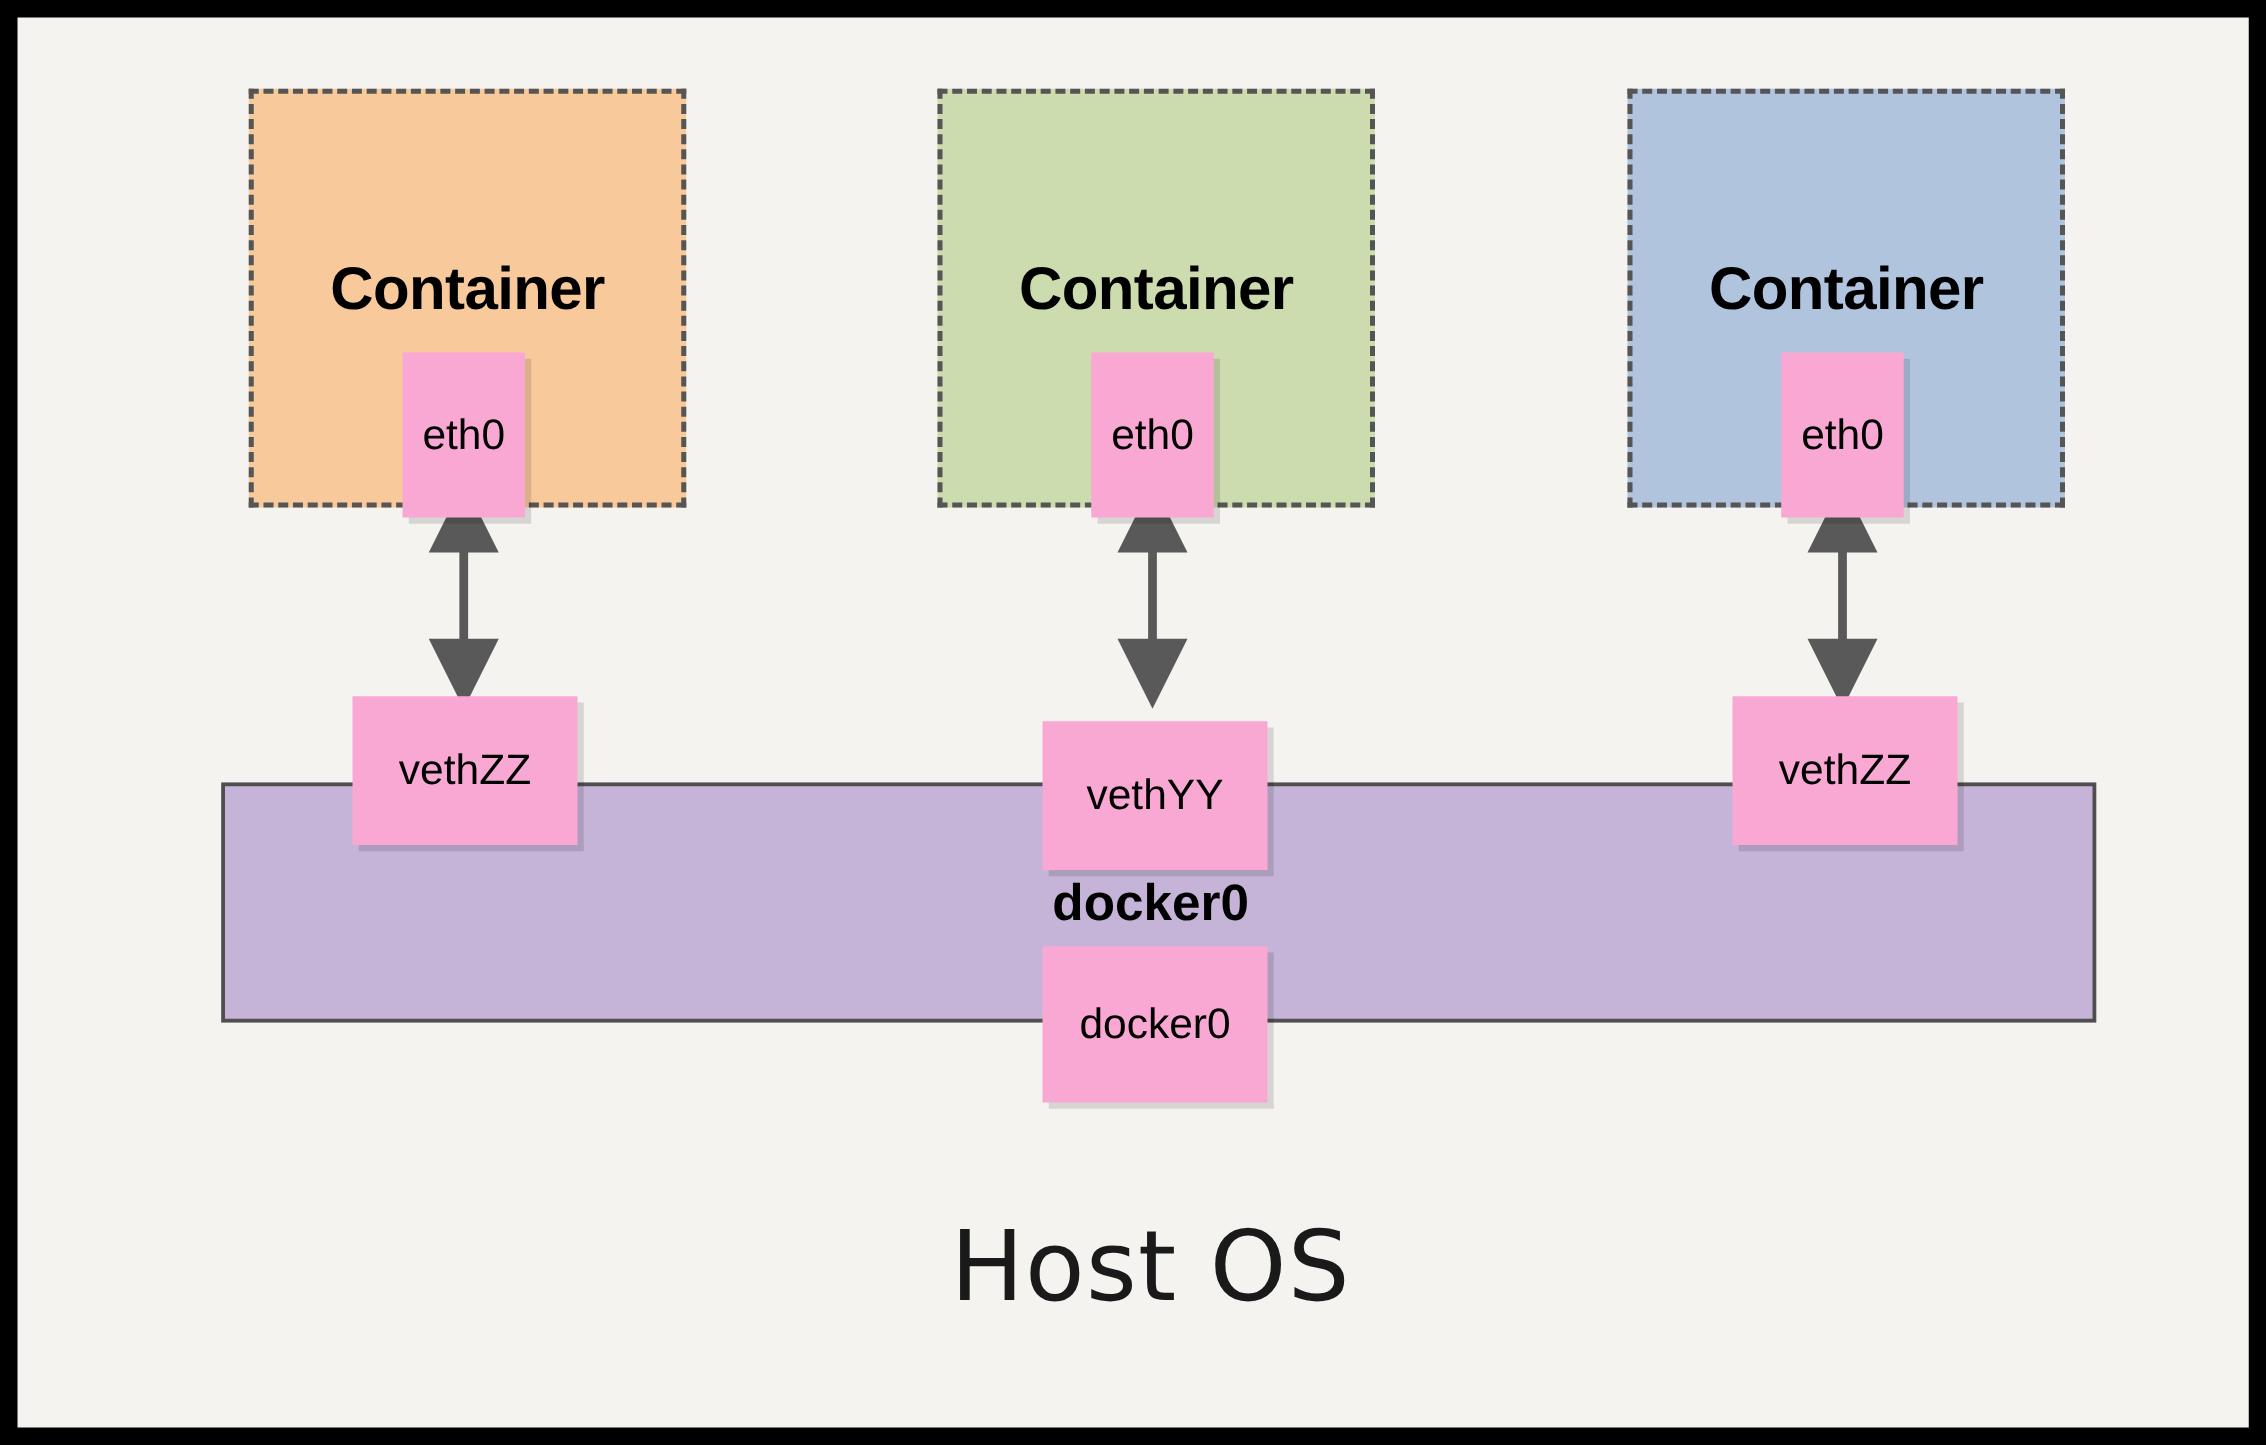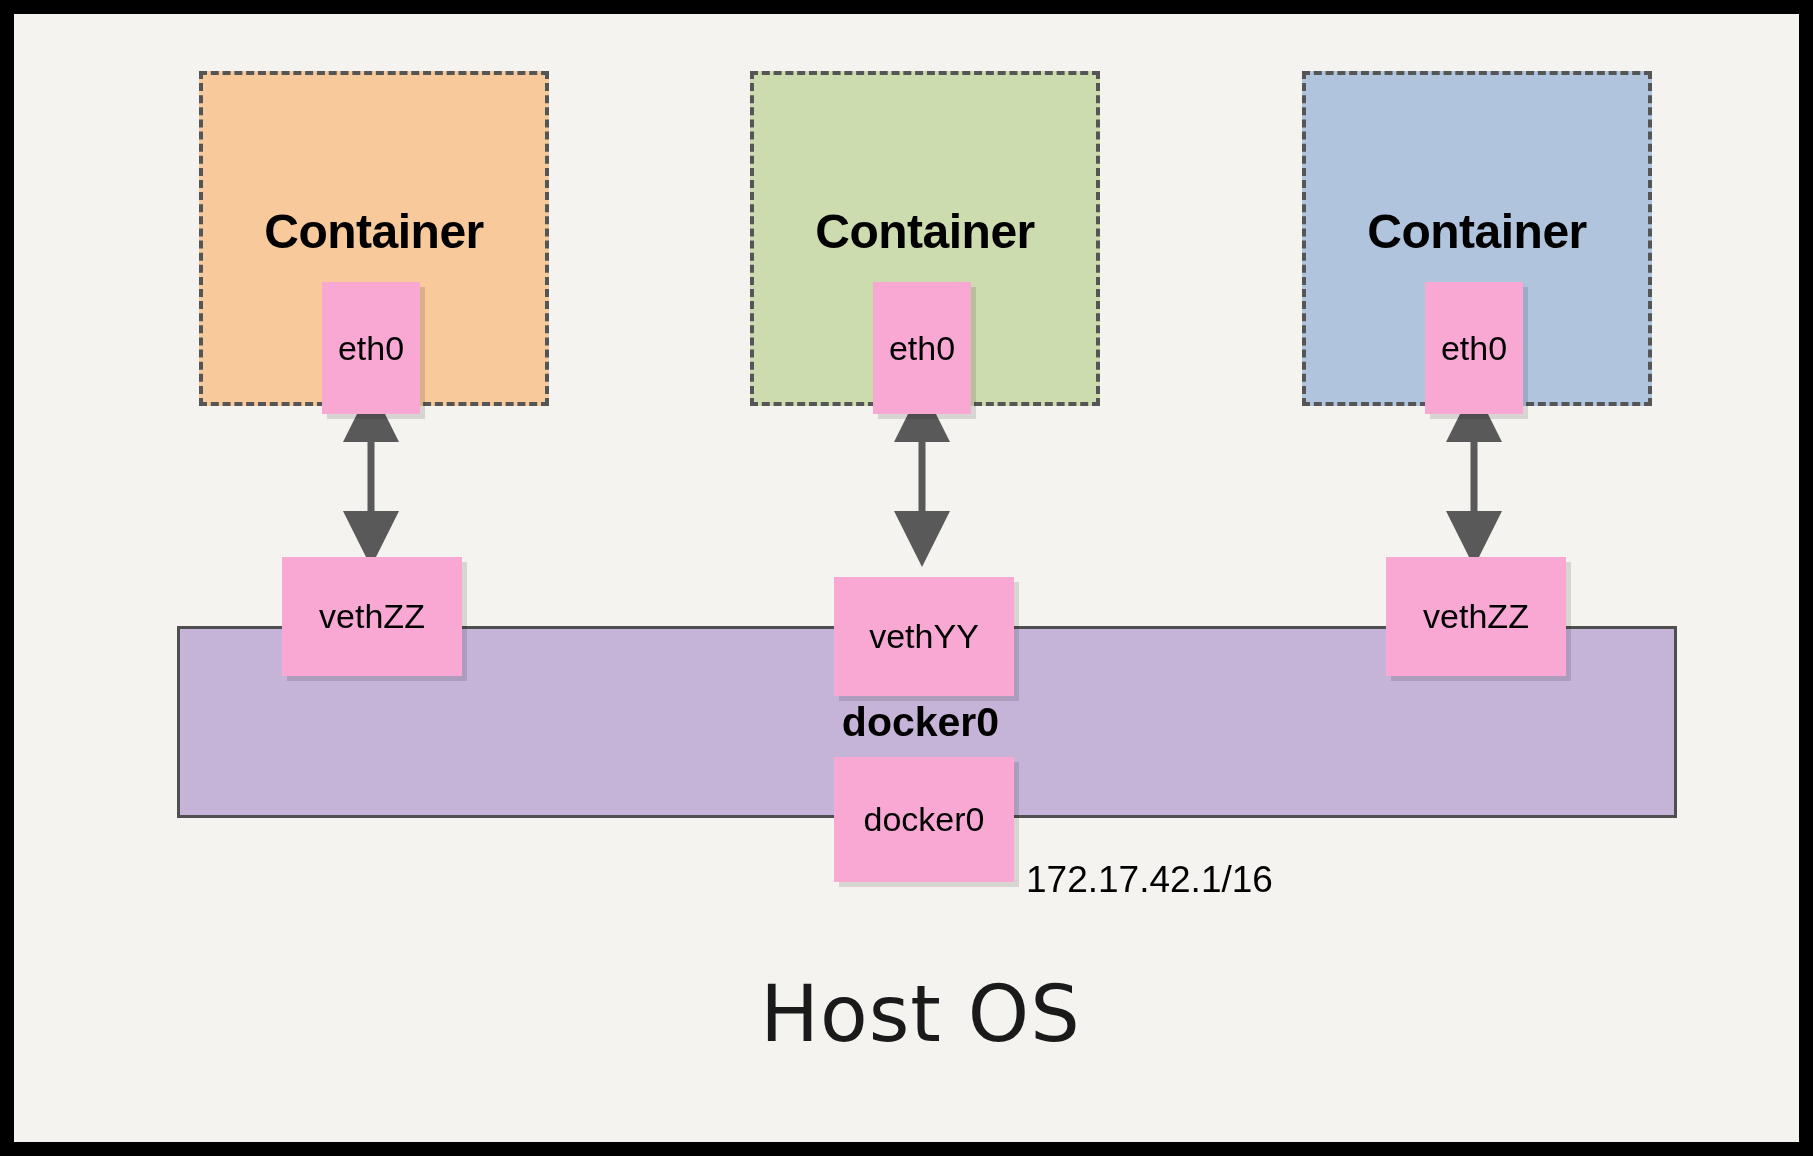--- a/index.html
+++ b/index.html
@@ -146,18 +146,17 @@
     <div class="note" style="left:1411px; top:268px; width:98px; height:132px;">eth0</div>
 
     <div class="note" style="left:268px; top:543px; width:180px; height:119px;">vethZZ</div>
 
     <div class="note" style="left:820px; top:543px; width:180px; height:119px;margin-top:20px;">vethYY</div>
 
     <div class="note" style="left:1372px; top:543px; width:180px; height:119px;">vethZZ</div>
 
     <div class="note" style="left:820px; top:743px; width:180px; height:125px;">docker0</div>
 
-    <div id="ip-label" style="left:1012px; top:845px;">172.17.42.1/16</div>
 
     <div id="host-os-label" style="left:0px; top:955px;">Host OS</div>
 
   </div>
 </div>
 
 </body></html>

